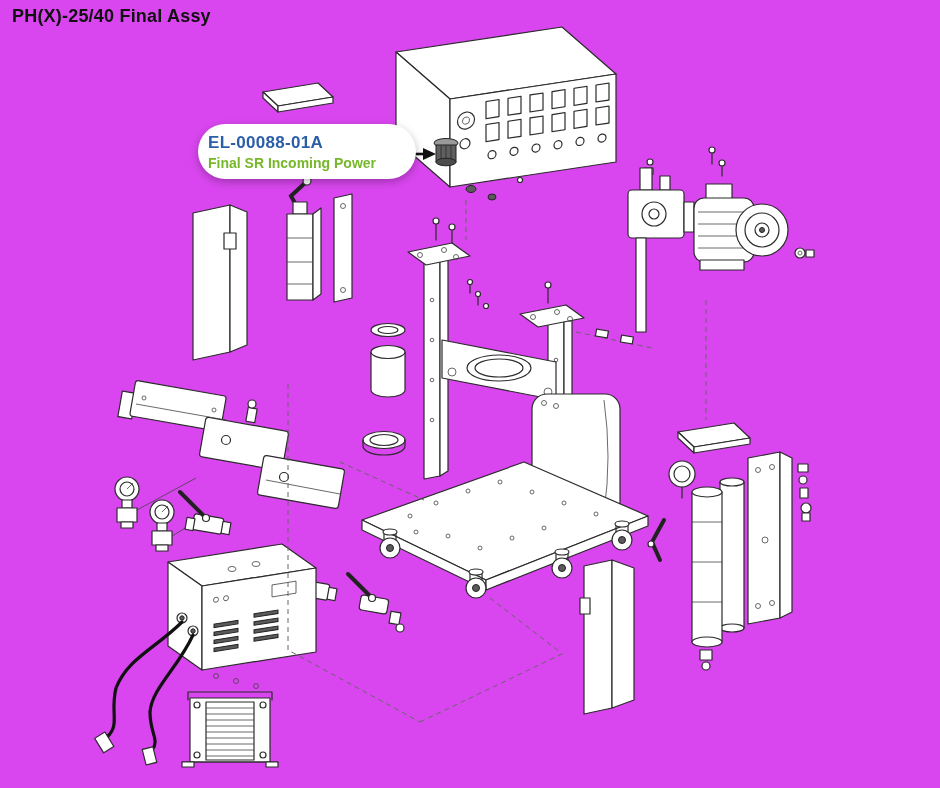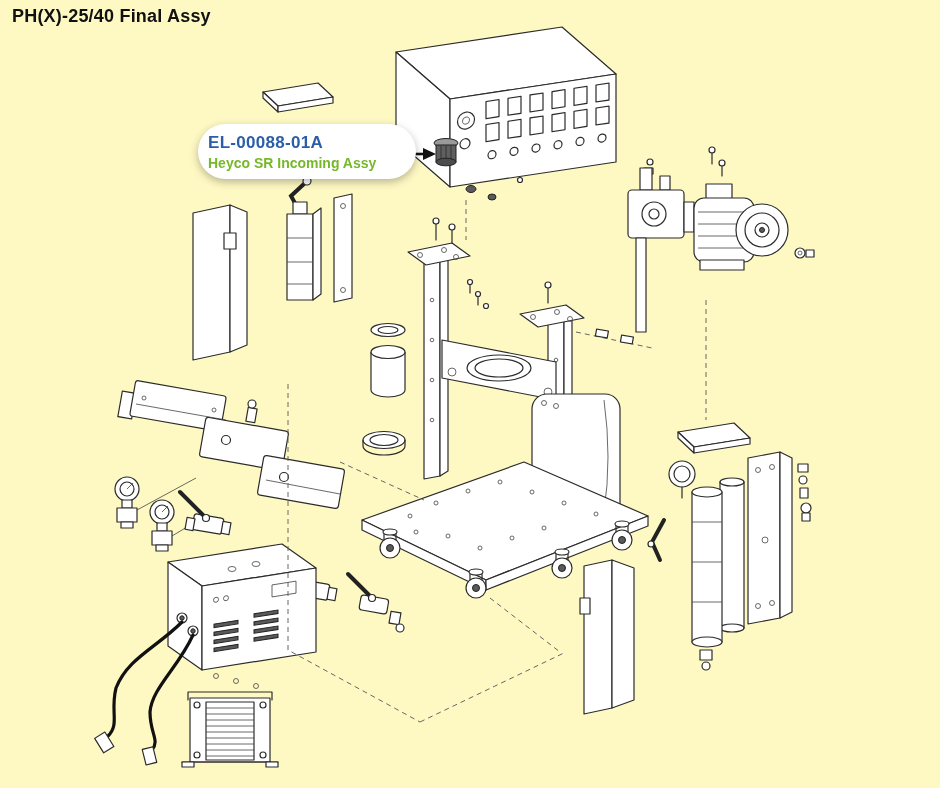--- a/index.html
+++ b/index.html
@@ -1,17 +1,17 @@
 <!DOCTYPE html>
 <html><head>
 <meta charset="utf-8">
 <style>
   html,body{margin:0;padding:0;background:#fff;}
   body{width:940px;height:788px;overflow:hidden;font-family:"Liberation Sans","DejaVu Sans",sans-serif;}
-  .stage{position:relative;width:940px;height:788px;background:#fef9c3;}
+  .stage{position:relative;width:940px;height:788px;background:#d946ef;}
   .title{position:absolute;left:12px;top:6px;font-size:18px;font-weight:700;color:#111;letter-spacing:.2px;margin:0;}
   svg{position:absolute;left:0;top:0;}
   .f{fill:#fff;stroke:#2b2b2b;stroke-width:1.2;stroke-linejoin:round;}
   .s{fill:none;stroke:#2b2b2b;stroke-width:1.2;stroke-linejoin:round;stroke-linecap:round;}
   .thin{fill:none;stroke:#444;stroke-width:.8;}
   .dark{fill:#5a5a5a;stroke:#222;stroke-width:1;}
   .dash{fill:none;stroke:#666;stroke-width:1;stroke-dasharray:5 4;}
   .cable{fill:none;stroke:#111;stroke-width:3.2;stroke-linecap:round;}
   .handle{fill:none;stroke:#222;stroke-width:4;stroke-linecap:round;}
   .callout{position:absolute;left:198px;top:124px;width:198px;background:#fff;border-radius:28px;
@@ -396,16 +396,16 @@
       <line class="dash" x1="576" y1="332" x2="652" y2="348"></line>
       <rect class="f" x="596" y="330" width="12" height="7" transform="rotate(10 602 333)"></rect>
       <rect class="f" x="621" y="336" width="12" height="7" transform="rotate(10 627 339)"></rect>
       <line class="dash" x1="706" y1="300" x2="706" y2="420"></line>
       <line class="dash" x1="490" y1="598" x2="560" y2="652"></line>
     </g>
   </svg>
 
   <div class="callout">
     <div class="num">EL-00088-01A</div>
-    <div class="nm">Heyco SR Incoming Assy</div>
+    <div class="nm">Final SR Incoming Power</div>
   </div>
 
 </div>
 
 </body></html>

